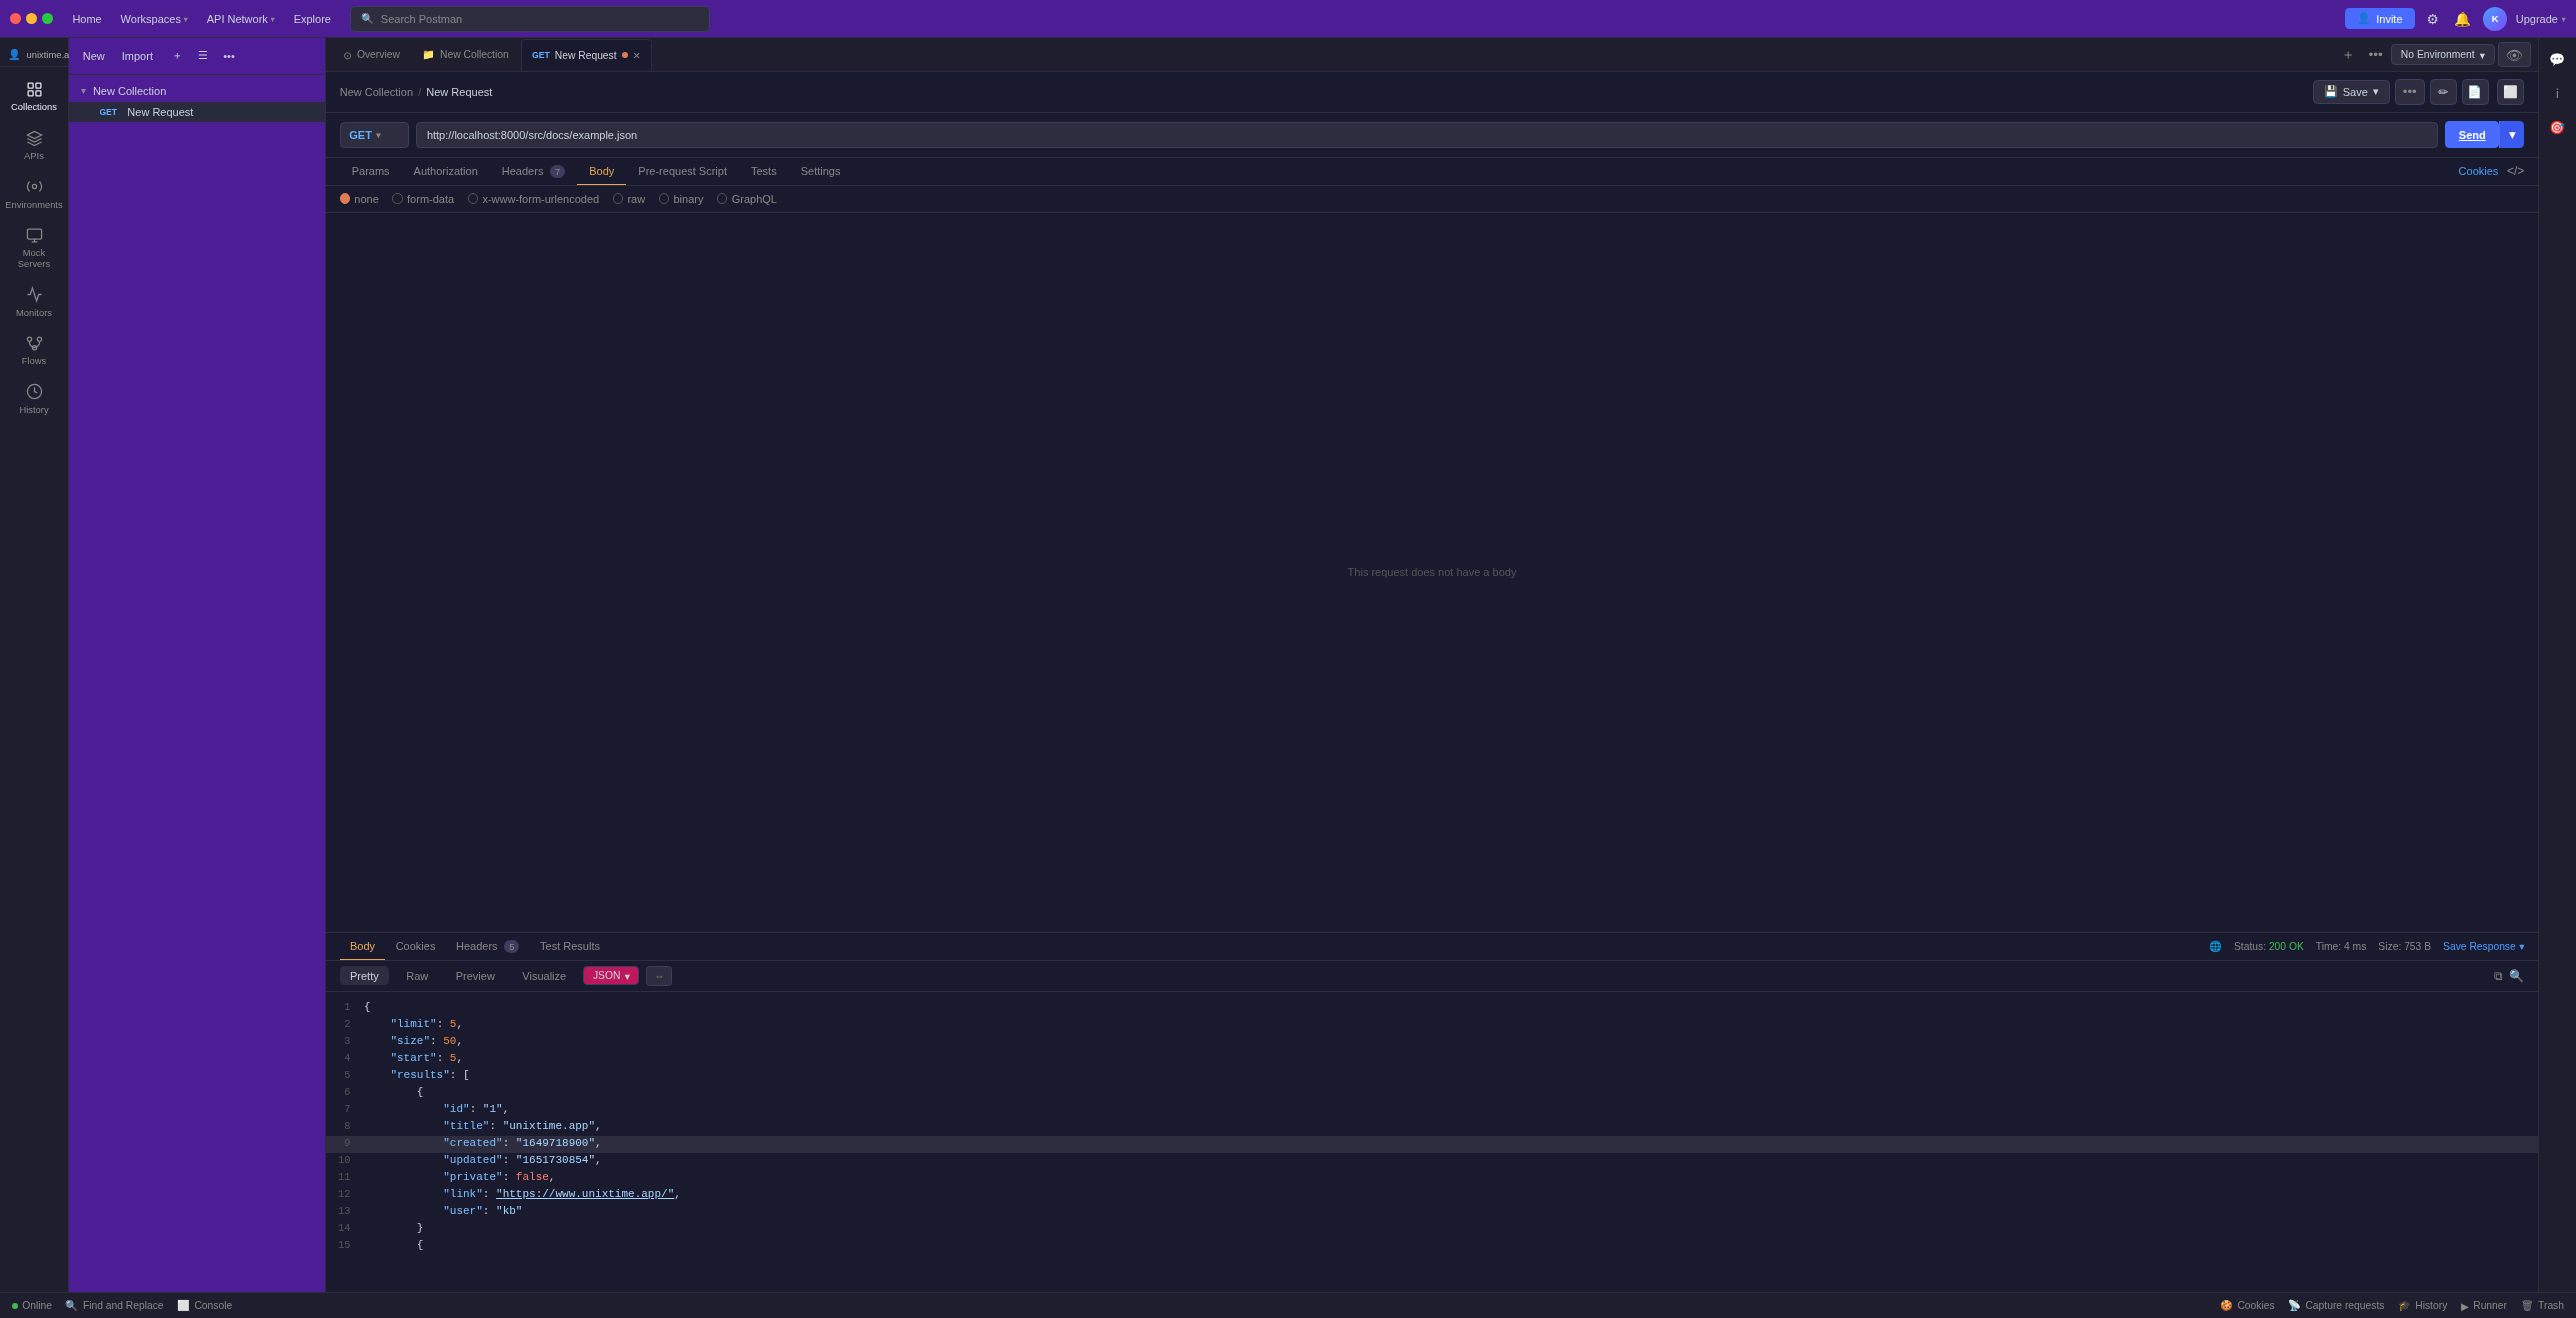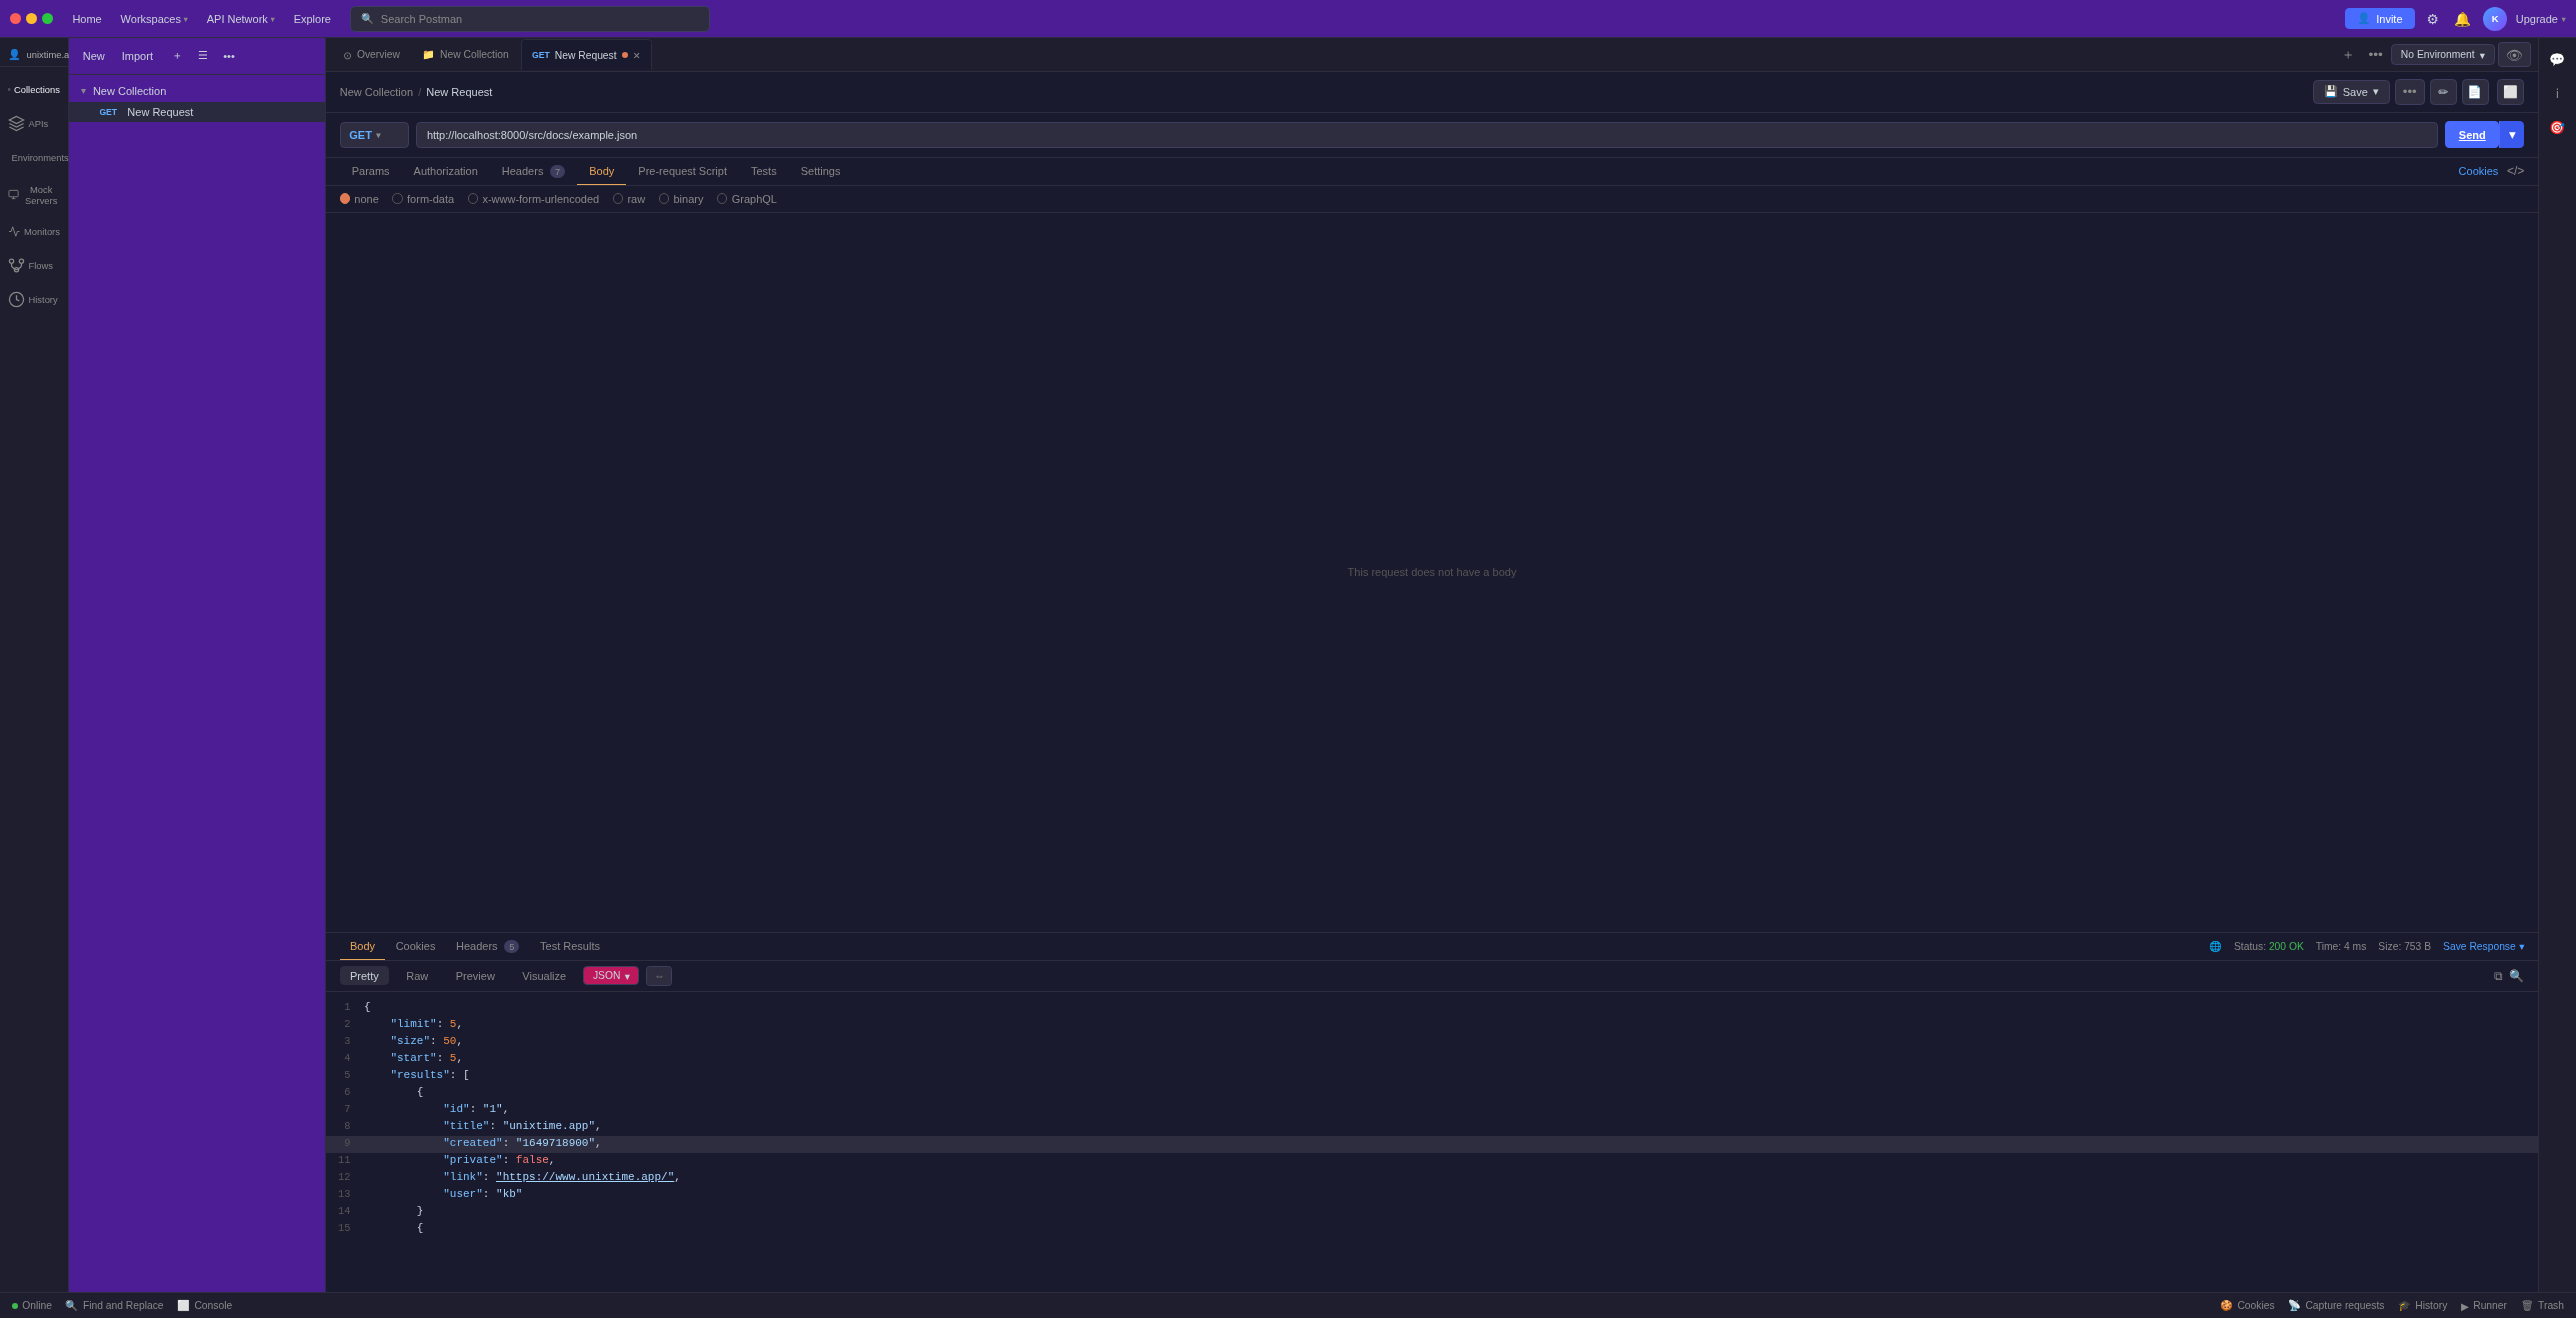--- a/index.html
+++ b/index.html
@@ -140,21 +140,21 @@
       padding: 5.1px 8.6px;
       font-size: 10.3px;
       color: #aaa;
       cursor: pointer;
       width: 100%;
       border-bottom: 0.9px solid #2d2d3f;
       margin-bottom: 5.1px;
     }
     .sidebar-item {
       display: flex;
-      flex-direction: row;
+      flex-direction: column;
       align-items: center;
       padding: 8.6px 5.1px;
       gap: 3.4px;
       cursor: pointer;
       border-radius: 5.1px;
       width: 62px;
       color: #888;
       font-size: 9.4px;
       text-align: center;
     }
@@ -892,20 +892,24 @@
             </div>
             <div class="code-line">
               <span class="line-num">8</span>
               <span class="line-content">            <span class="json-key">"title"</span>: <span class="json-str">"unixtime.app"</span>,</span>
             </div>
             <div class="code-line highlight-line">
               <span class="line-num">9</span>
               <span class="line-content">            <span class="json-key">"created"</span>: <span class="json-str">"1649718900"</span>,</span>
             </div>
             <div class="code-line">
+              <span class="line-num">10</span>
+              <span class="line-content">            <span class="json-key">"updated"</span>: <span class="json-str">"1651730854"</span>,</span>
+            </div>
+            <div class="code-line">
               <span class="line-num">11</span>
               <span class="line-content">            <span class="json-key">"private"</span>: <span class="json-bool">false</span>,</span>
             </div>
             <div class="code-line">
               <span class="line-num">12</span>
               <span class="line-content">            <span class="json-key">"link"</span>: <span class="json-url">"https://www.unixtime.app/"</span>,</span>
             </div>
             <div class="code-line">
               <span class="line-num">13</span>
               <span class="line-content">            <span class="json-key">"user"</span>: <span class="json-str">"kb"</span></span>

